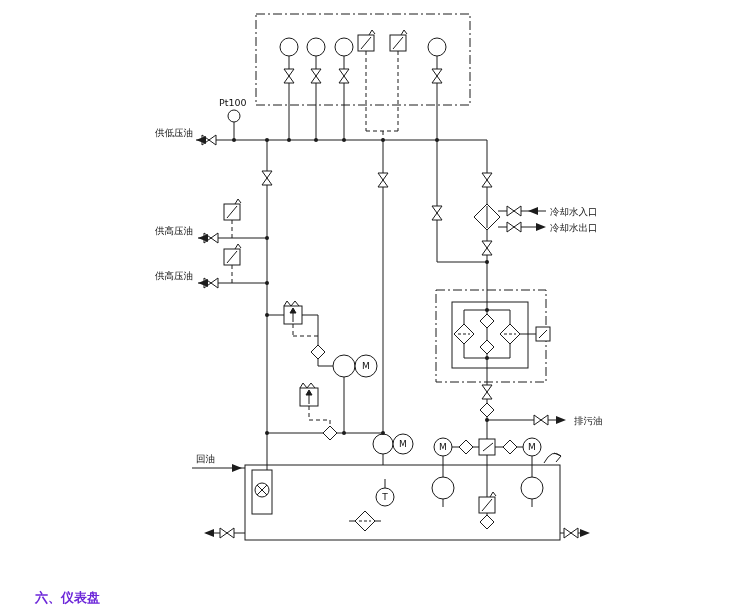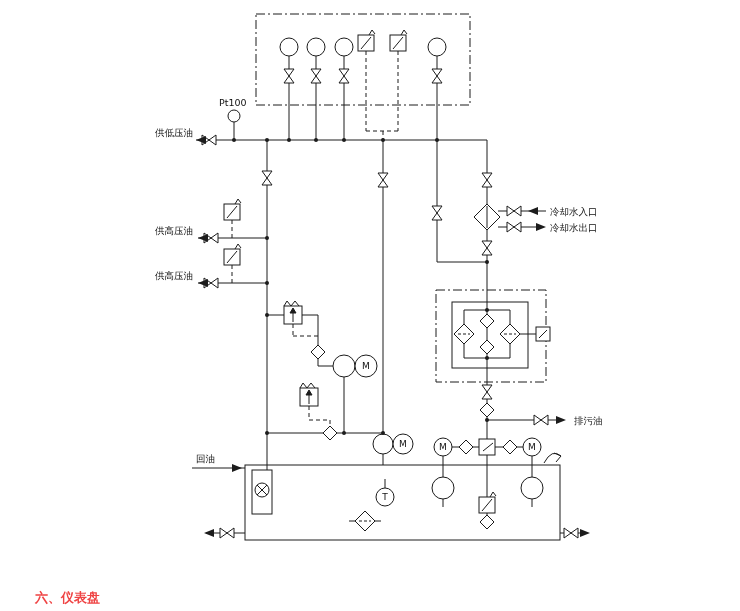--- a/index.html
+++ b/index.html
@@ -7,21 +7,21 @@
          font-family:"DejaVu Sans","Liberation Sans",sans-serif;}
   svg{position:absolute;left:0;top:0;}
   .ln{stroke:#1c1c1c;stroke-width:1;fill:none;}
   .dash{stroke-dasharray:4 3;}
   .dashdot{stroke-dasharray:9 3 2 3;}
   .lnr{stroke:#1c1c1c;stroke-width:1;fill:none;}
   .sym{stroke:#1c1c1c;stroke-width:1;fill:#ffffff;}
   .ink{fill:#1c1c1c;stroke:none;}
   .lbl{font-size:9.5px;fill:#111111;font-family:"DejaVu Sans","Liberation Sans",sans-serif;}
   .symtxt{font-size:9px;fill:#111111;text-anchor:middle;font-family:"DejaVu Sans","Liberation Sans",sans-serif;}
-  .heading{position:absolute;left:35px;top:589px;font-size:13px;font-weight:bold;color:#ef4444;}
+  .heading{position:absolute;left:35px;top:589px;font-size:13px;font-weight:bold;color:#6d28d9;}
 </style>
 </head>
 <body>
 
 <div class="stage">
 <svg width="740" height="611" viewBox="0 0 740 611">
   <defs>
     <g id="valve-h">
           <path d="M-7,-5 L-7,5 L7,-5 L7,5 Z"></path>
         </g>

